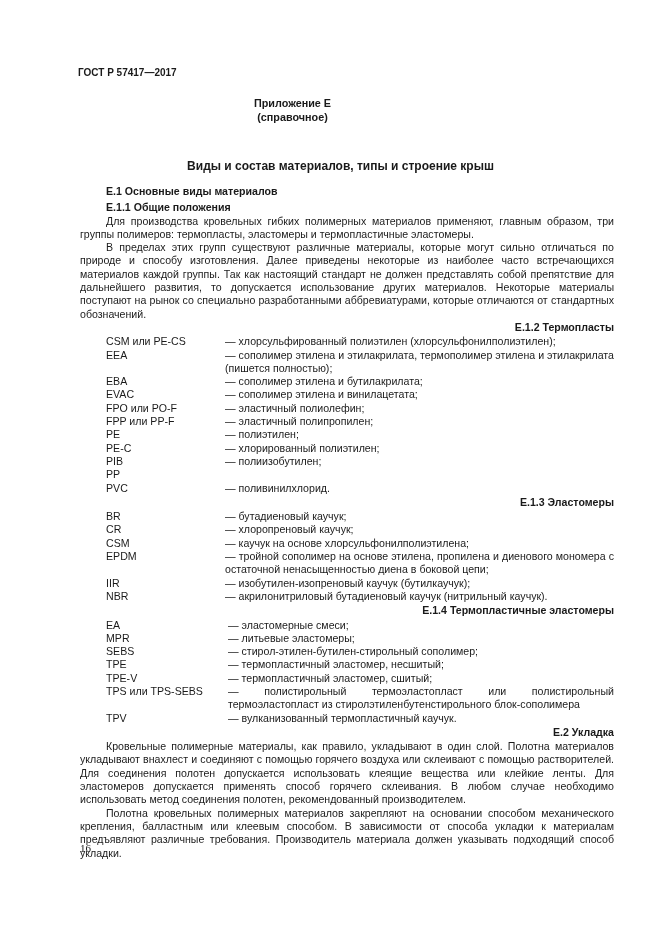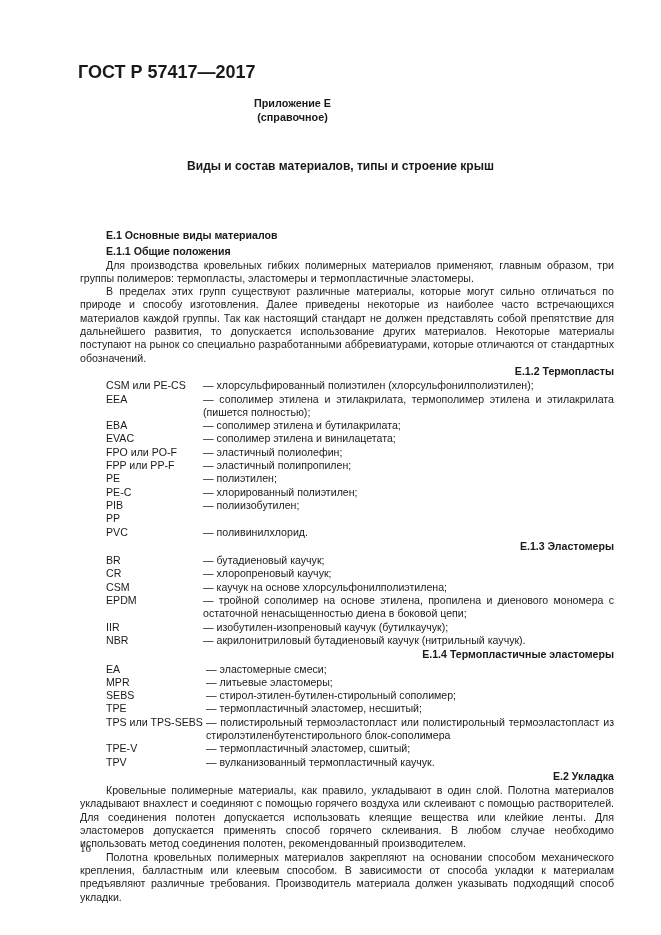--- a/index.html
+++ b/index.html
@@ -2,34 +2,34 @@
 <html><head>
 <meta charset="utf-8">
 <style>
   html, body { margin: 0; padding: 0; background: #ffffff; }
   body {
     width: 661px; height: 935px; position: relative; overflow: hidden;
     font-family: "Liberation Sans", sans-serif; color: #1a1a1a;
     font-size: 10.6px; line-height: 13.3px;
   }
   .abs { position: absolute; }
-  .doc-code { left: 78px; top: 66px; font-weight: bold; font-size: 18px; }
+  .doc-code { left: 78px; top: 66px; font-weight: bold; font-size: 10px; }
   .annex { left: 0; width: 533px; text-align: center; font-weight: bold; font-size: 10.8px; }
   .annex-title { top: 97px; padding-left: 52px; box-sizing: border-box; }
   .annex-sub   { top: 111px; padding-left: 52px; box-sizing: border-box; }
   .main-title { left: 0; width: 661px; top: 160px; text-align: center; font-weight: bold; font-size: 12px; padding-left: 20px; box-sizing: border-box;}
   .body { left: 80px; width: 534px; top: 185px; }
   .h { font-weight: bold; padding-left: 26px; margin: 0; }
-  .h.h1 { margin-bottom: 3px; margin-top: 44px; }
+  .h.h1 { margin-bottom: 3px; }
   .h.h2 { margin-bottom: 1px; text-align: right; }
   p { margin: 0; text-align: justify; text-indent: 26px; }
   .defs { padding-left: 26px; margin-bottom: 1px; }
   .def-row { display: flex; }
   .term { flex: 0 0 auto; white-space: nowrap; }
-  .desc { flex: 1; text-align: justify; }
+  .desc { flex: 1; text-align: justify; margin-left: 22px; }
   .dl-a .term { width: 97px; }
   .dl-b .term { width: 100px; }
   .page-num { left: 80px; top: 842px; font-size: 11px; font-family: Liberation Serif, serif; }
 </style>
 </head>
 <body>
 
 <div class="abs doc-code">ГОСТ Р 57417—2017</div>
 <div class="abs annex annex-title">Приложение Е</div>
 <div class="abs annex annex-sub">(справочное)</div>
@@ -128,26 +128,26 @@
       </div>
     <div class="def-row">
         <span class="term">SEBS</span>
         <span class="desc">— стирол-этилен-бутилен-стирольный сополимер;</span>
       </div>
     <div class="def-row">
         <span class="term">TPE</span>
         <span class="desc">— термопластичный эластомер, несшитый;</span>
       </div>
     <div class="def-row">
+        <span class="term">TPE-V</span>
+        <span class="desc">— термопластичный эластомер, сшитый;</span>
+      </div>
+    <div class="def-row">
         <span class="term">TPS или TPS-SEBS</span>
         <span class="desc">— полистирольный термоэластопласт или полистирольный термоэластопласт из стиролэтиленбутенстирольного блок-сополимера</span>
-      </div>
-    <div class="def-row">
-        <span class="term">TPE-V</span>
-        <span class="desc">— термопластичный эластомер, сшитый;</span>
       </div>
     <div class="def-row">
         <span class="term">TPV</span>
         <span class="desc">— вулканизованный термопластичный каучук.</span>
       </div>
   </div>
 
   <div class="h h2">Е.2  Укладка</div>
   <p>Кровельные полимерные материалы, как правило, укладывают в один слой. Полотна материалов укладывают внахлест и соединяют с помощью горячего воздуха или склеивают с помощью растворителей. Для соединения полотен допускается использовать клеящие вещества или клейкие ленты. Для эластомеров допускается применять способ горячего склеивания. В любом случае необходимо использовать метод соединения полотен, рекомендованный производителем.</p>
   <p>Полотна кровельных полимерных материалов закрепляют на основании способом механического крепления, балластным или клеевым способом. В зависимости от способа укладки к материалам предъявляют различные требования. Производитель материала должен указывать подходящий способ укладки.</p>

